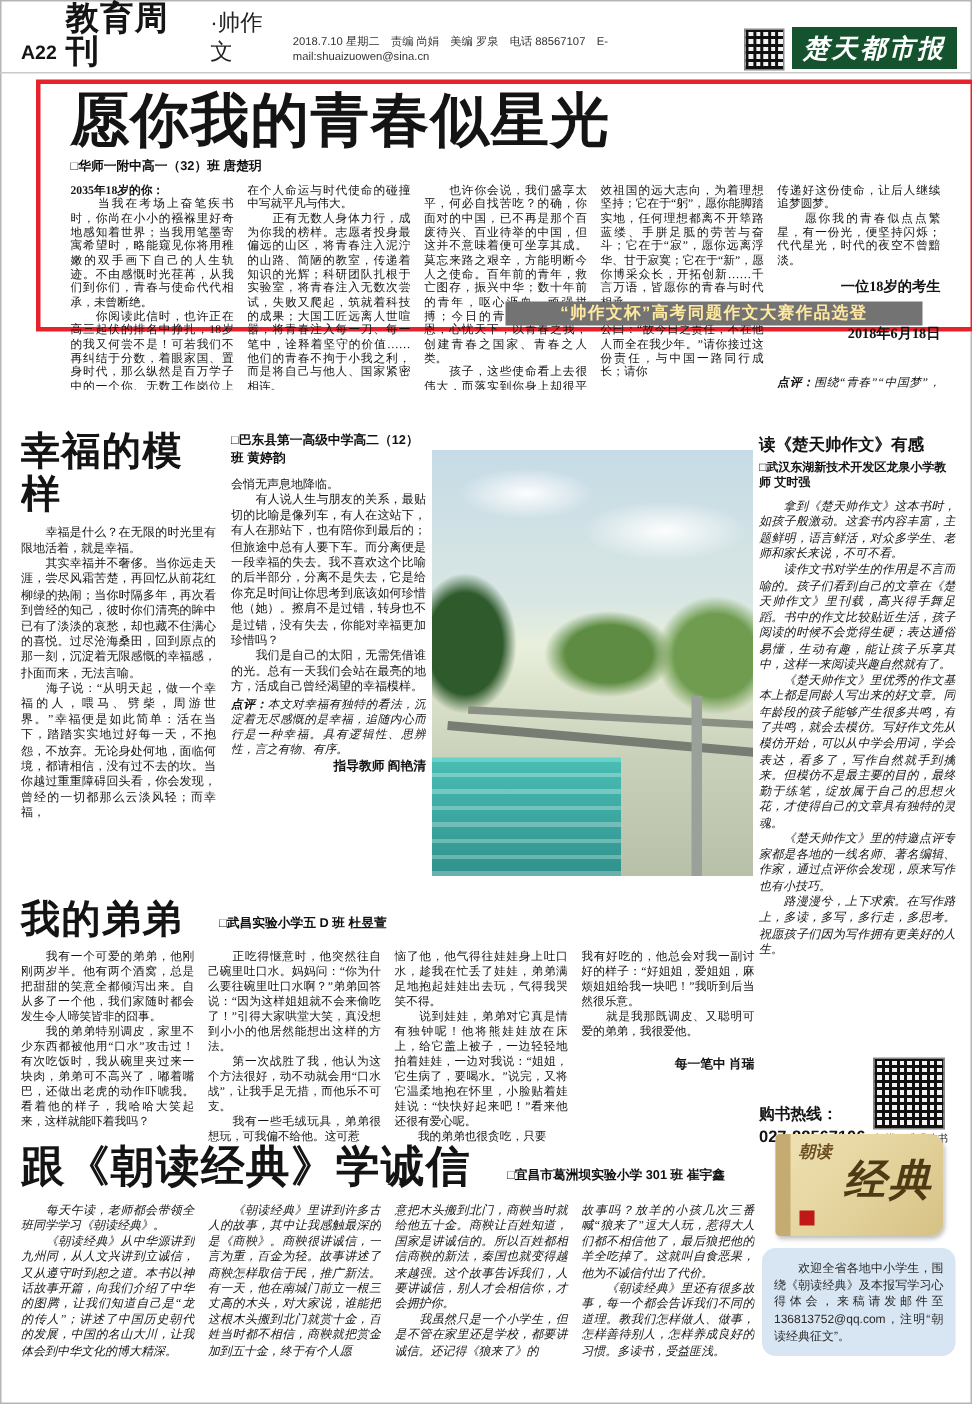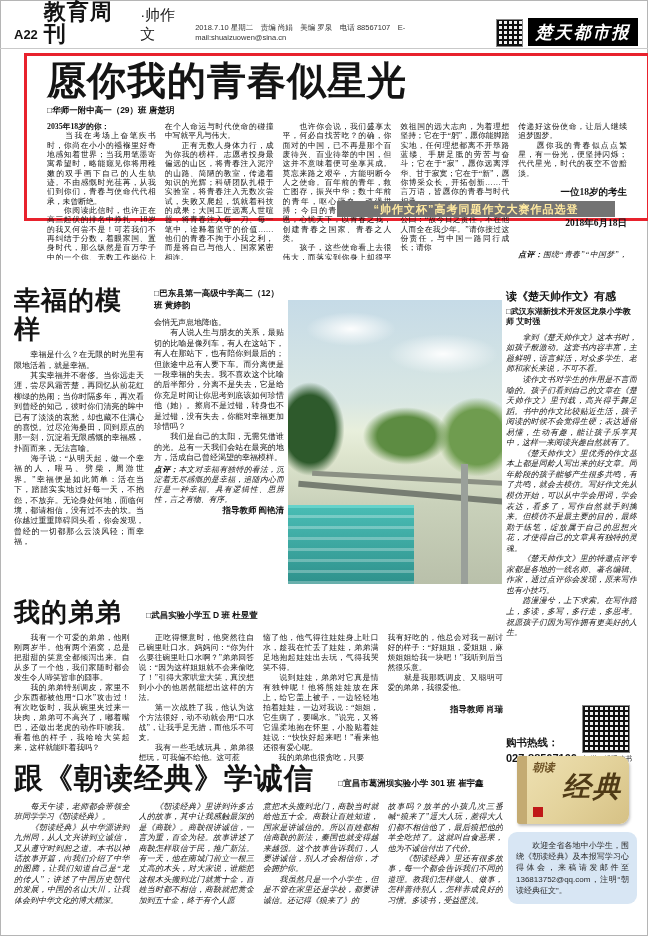--- a/index.html
+++ b/index.html
@@ -13,21 +13,21 @@
   .header{position:absolute;left:14px;top:13px;right:10px;height:33px;display:flex;align-items:flex-end;gap:6px;}
   .pagenum{font-family:"Liberation Sans","DejaVu Sans",sans-serif;font-weight:bold;font-size:13px;padding-bottom:4px;}
   .section{font-family:"Liberation Sans","DejaVu Sans",sans-serif;font-weight:bold;font-size:22px;letter-spacing:1px;line-height:1;padding-bottom:1px;}
   .subsection{font-family:"Liberation Sans","DejaVu Sans",sans-serif;font-size:15px;color:#222;padding-bottom:2px;}
   .dateline{font-family:"Liberation Sans","DejaVu Sans",sans-serif;font-size:7.5px;color:#333;padding-bottom:4px;}
   .qr{background:
       repeating-linear-gradient(90deg,#111 0 2px,transparent 2px 5px),
       repeating-linear-gradient(0deg,#111 0 2px,#f2f2f2 2px 5px);
       outline:1px solid #888;}
   .header-qr{width:26px;height:26px;margin-left:auto;}
-  .masthead{width:112px;height:28px;background:#000000;color:#fff;display:flex;align-items:center;justify-content:center;
+  .masthead{width:112px;height:28px;background:#14532d;color:#fff;display:flex;align-items:center;justify-content:center;
       font-family:"Liberation Serif","DejaVu Serif",serif;font-style:italic;font-weight:bold;font-size:17px;letter-spacing:2px;}
   .hrule{position:absolute;left:0;right:0;top:48px;border-top:1px solid #c9c9c9;}
 
   
   .lead{position:absolute;left:24px;top:53px;width:626px;height:168px;border:3px solid #e8222d;box-sizing:border-box;padding:5px 20px;background:#fff;}
   .lead-title{font-family:"Liberation Sans","DejaVu Sans",sans-serif;font-weight:bold;font-size:39px;line-height:1.05;letter-spacing:1px;margin:0;}
   .byline{font-family:"Liberation Sans","DejaVu Sans",sans-serif;font-weight:bold;font-size:8.5px;color:#111;margin-top:3px;}
   .lead-cols{display:flex;gap:9px;margin-top:5px;height:138px;overflow:hidden;}
   .col{flex:1;font-size:7.8px;line-height:1.2;text-align:justify;white-space:pre-wrap;overflow:hidden;}
   .salutation{font-weight:bold;}
@@ -110,21 +110,21 @@
   <span class="dateline">2018.7.10 星期二　责编 尚娟　美编 罗泉　电话 88567107　E-mail:shuaizuowen@sina.cn</span>
   <div class="qr header-qr"></div>
   <div class="masthead">
     <span>楚天都市报</span>
   </div>
 </header>
 <div class="hrule"></div>
 
 <section class="lead">
   <h1 class="lead-title">愿你我的青春似星光</h1>
-  <div class="byline">□华师一附中高一（29）班 唐楚玥</div>
+  <div class="byline">□华师一附中高一（32）班 唐楚玥</div>
   <div class="lead-cols">
     <div class="col"><span class="salutation">2035年18岁的你：</span><span>
 　　当我在考场上奋笔疾书时，你尚在小小的襁褓里好奇地感知着世界；当我用笔墨寄寓希望时，略能窥见你将用稚嫩的双手画下自己的人生轨迹。不由感慨时光荏苒，从我们到你们，青春与使命代代相承，未曾断绝。
 　　你阅读此信时，也许正在高三起伏的排名中挣扎，18岁的我又何尝不是！可若我们不再纠结于分数，着眼家国、置身时代，那么纵然是百万学子中的一个你、无数工作岗位上的一个我，亦能</span></div>
     <div class="col">在个人命运与时代使命的碰撞中写就平凡与伟大。
 　　正有无数人身体力行，成为你我的榜样。志愿者投身最偏远的山区，将青春注入泥泞的山路、简陋的教室，传递着知识的光辉；科研团队扎根于实验室，将青春注入无数次尝试，失败又爬起，筑就着科技的成果；大国工匠远离人世喧嚣，将青春注入每一刀、每一笔中，诠释着坚守的价值……他们的青春不拘于小我之利，而是将自己与他人、国家紧密相连。</div>
     <div class="col">　　也许你会说，我们盛享太平，何必自找苦吃？的确，你面对的中国，已不再是那个百废待兴、百业待举的中国，但这并不意味着便可坐享其成。莫忘来路之艰辛，方能明断今人之使命。百年前的青年，救亡图存，振兴中华；数十年前的青年，呕心沥血，顽强拼搏；今日的青年理应心怀感恩，心忧天下，以青春之我，创建青春之国家、青春之人类。
 　　孩子，这些使命看上去很伟大，而落实到你身上却很平凡很简单。它在于“志”，愿你拥有报</div>
     <div class="col">效祖国的远大志向，为着理想坚持；它在于“躬”，愿你能脚踏实地，任何理想都离不开筚路蓝缕、手胼足胝的劳苦与奋斗；它在于“寂”，愿你远离浮华、甘于寂寞；它在于“新”，愿你博采众长，开拓创新……千言万语，皆愿你的青春与时代相承。
 　　行笔至此，不由想起梁任公曰：“故今日之责任，不在他人而全在我少年。”请你接过这份责任，与中国一路同行成长；请你</div>
@@ -199,21 +199,21 @@
     <div class="col">　　我有一个可爱的弟弟，他刚刚两岁半。他有两个酒窝，总是把甜甜的笑意全都倾泻出来。自从多了一个他，我们家随时都会发生令人啼笑皆非的囧事。
 　　我的弟弟特别调皮，家里不少东西都被他用“口水”攻击过！有次吃饭时，我从碗里夹过来一块肉，弟弟可不高兴了，嘟着嘴巴，还做出老虎的动作吓唬我。看着他的样子，我哈哈大笑起来，这样就能吓着我吗？</div>
     <div class="col">　　正吃得惬意时，他突然往自己碗里吐口水。妈妈问：“你为什么要往碗里吐口水啊？”弟弟回答说：“因为这样姐姐就不会来偷吃了！”引得大家哄堂大笑，真没想到小小的他居然能想出这样的方法。
 　　第一次战胜了我，他认为这个方法很好，动不动就会用“口水战”，让我手足无措，而他乐不可支。
 　　我有一些毛绒玩具，弟弟很想玩，可我偏不给他。这可惹</div>
     <div class="col">恼了他，他气得往娃娃身上吐口水，趁我在忙丢了娃娃，弟弟满足地抱起娃娃出去玩，气得我哭笑不得。
 　　说到娃娃，弟弟对它真是情有独钟呢！他将熊娃娃放在床上，给它盖上被子，一边轻轻地拍着娃娃，一边对我说：“姐姐，它生病了，要喝水。”说完，又将它温柔地抱在怀里，小脸贴着娃娃说：“快快好起来吧！”看来他还很有爱心呢。
 　　我的弟弟也很贪吃，只要</div>
     <div class="col"><span>我有好吃的，他总会对我一副讨好的样子：“好姐姐，爱姐姐，麻烦姐姐给我一块吧！”我听到后当然很乐意。
 　　就是我那既调皮、又聪明可爱的弟弟，我很爱他。</span>
-      <div class="teacher">指导教师 肖瑞</div>
+      <div class="teacher">每一笔中 肖瑞</div>
     </div>
   </div>
 </section>
 
 <section class="classic">
   <div class="head-row">
     <h2 class="h5">跟《朝读经典》学诚信</h2>
     <div class="byline">□宜昌市葛洲坝实验小学 301 班 崔宇鑫</div>
   </div>
   <div class="cls-cols">

